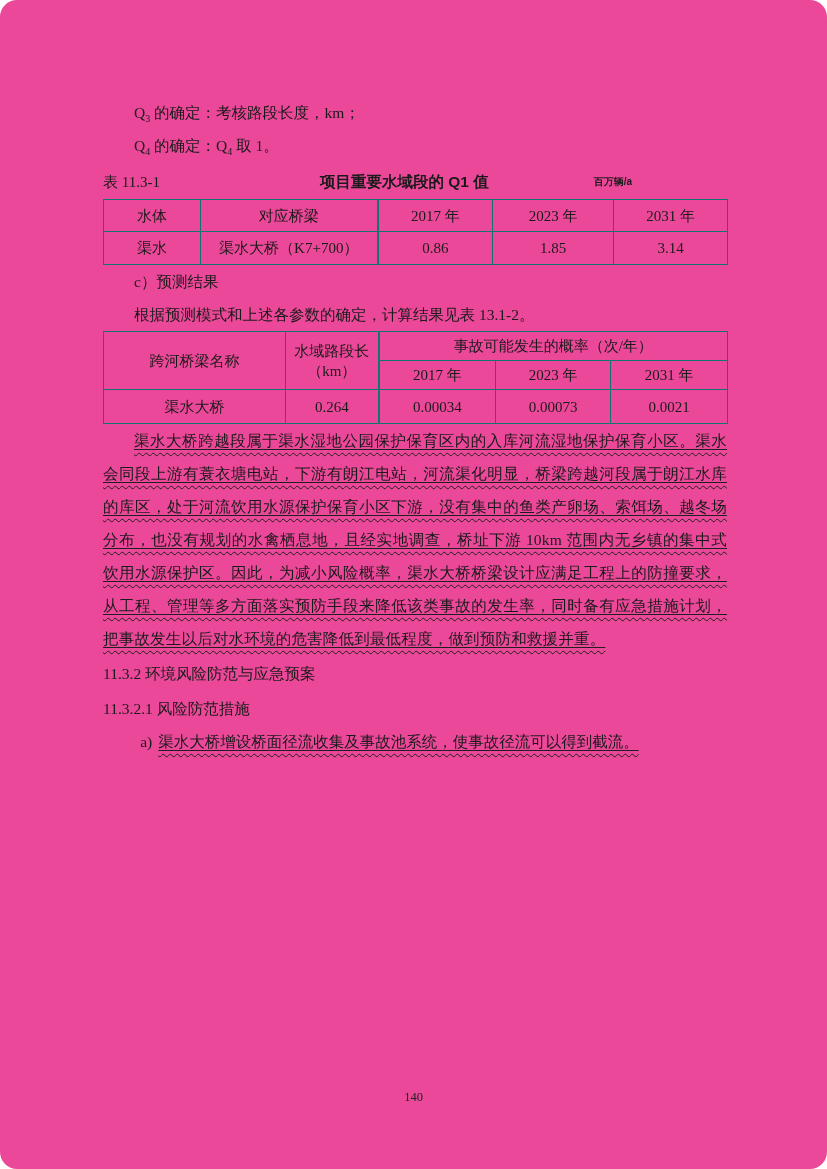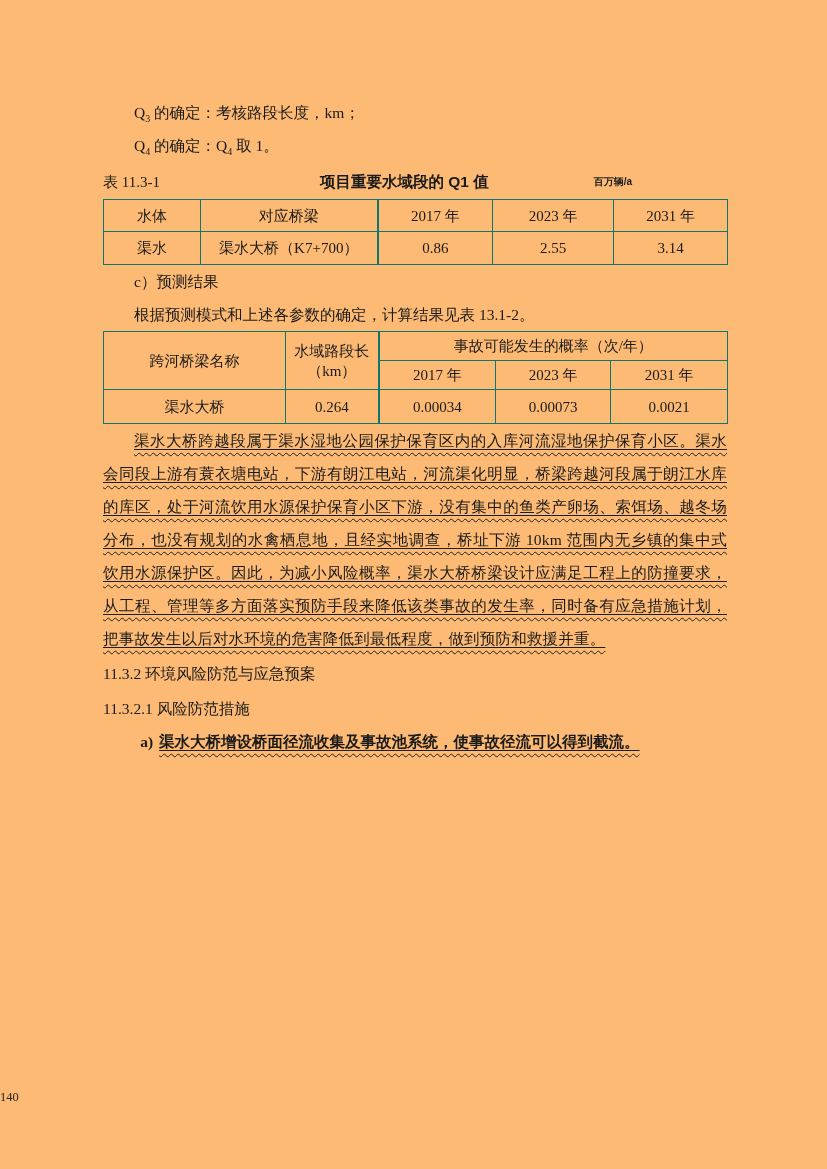--- a/index.html
+++ b/index.html
@@ -1,25 +1,26 @@
 <!DOCTYPE html>
 <html><head>
 <meta charset="utf-8">
 <style>
   html,body{margin:0;padding:0;background:#ffffff;}
   .page{
     position:relative;
     width:827px;height:1169px;
-    background:#fdba74;
+    background:#ec4899;
     color:#1a1a1a;
     font-family:"Liberation Serif","DejaVu Serif",serif;
     font-size:15.5px;
     overflow:hidden;
     box-sizing:border-box;
     padding:96px 100px 0 103px;
+    border-radius:17px;
   }
   .content{width:624px;}
   p{margin:0;}
   .body-line{
     line-height:33px;
     text-indent:2em;
     text-align:justify;
   }
   .para{
     line-height:33px;
@@ -84,27 +85,27 @@
   .thick-r{border-right-width:2.5px;}
   .heading{
     line-height:33px;
     text-indent:0;
     margin-top:2px;
   }
   .item-a{
     line-height:33px;
     text-indent:2.4em;
     text-align:justify;
-    font-weight:bold;
   }
   .item-marker{margin-right:6px;}
   .footer-pagenum{
     position:absolute;
     left:0;right:0;
     top:1090px;
+    text-align:center;
     font-size:12.5px;
     color:#222;
   }
   sub{font-size:10px;line-height:0;}
   .sp-above-cap{margin-top:6px;}
 </style>
 </head>
 <body>
 
 <div class="page">
@@ -133,21 +134,21 @@
         <th>水体</th>
         <th class="thick-r">对应桥梁</th>
         <th>2017 年</th>
         <th>2023 年</th>
         <th>2031 年</th>
       </tr>
       <tr>
         <td>渠水</td>
         <td class="thick-r">渠水大桥（K7+700）</td>
         <td>0.86</td>
-        <td>2.55</td>
+        <td>1.85</td>
         <td>3.14</td>
       </tr>
     </tbody>
       </table>
 
     <p class="body-line">c）预测结果</p>
     <p class="body-line">根据预测模式和上述各参数的确定，计算结果见表 13.1-2。</p>
 
 
     <table class="t2">

